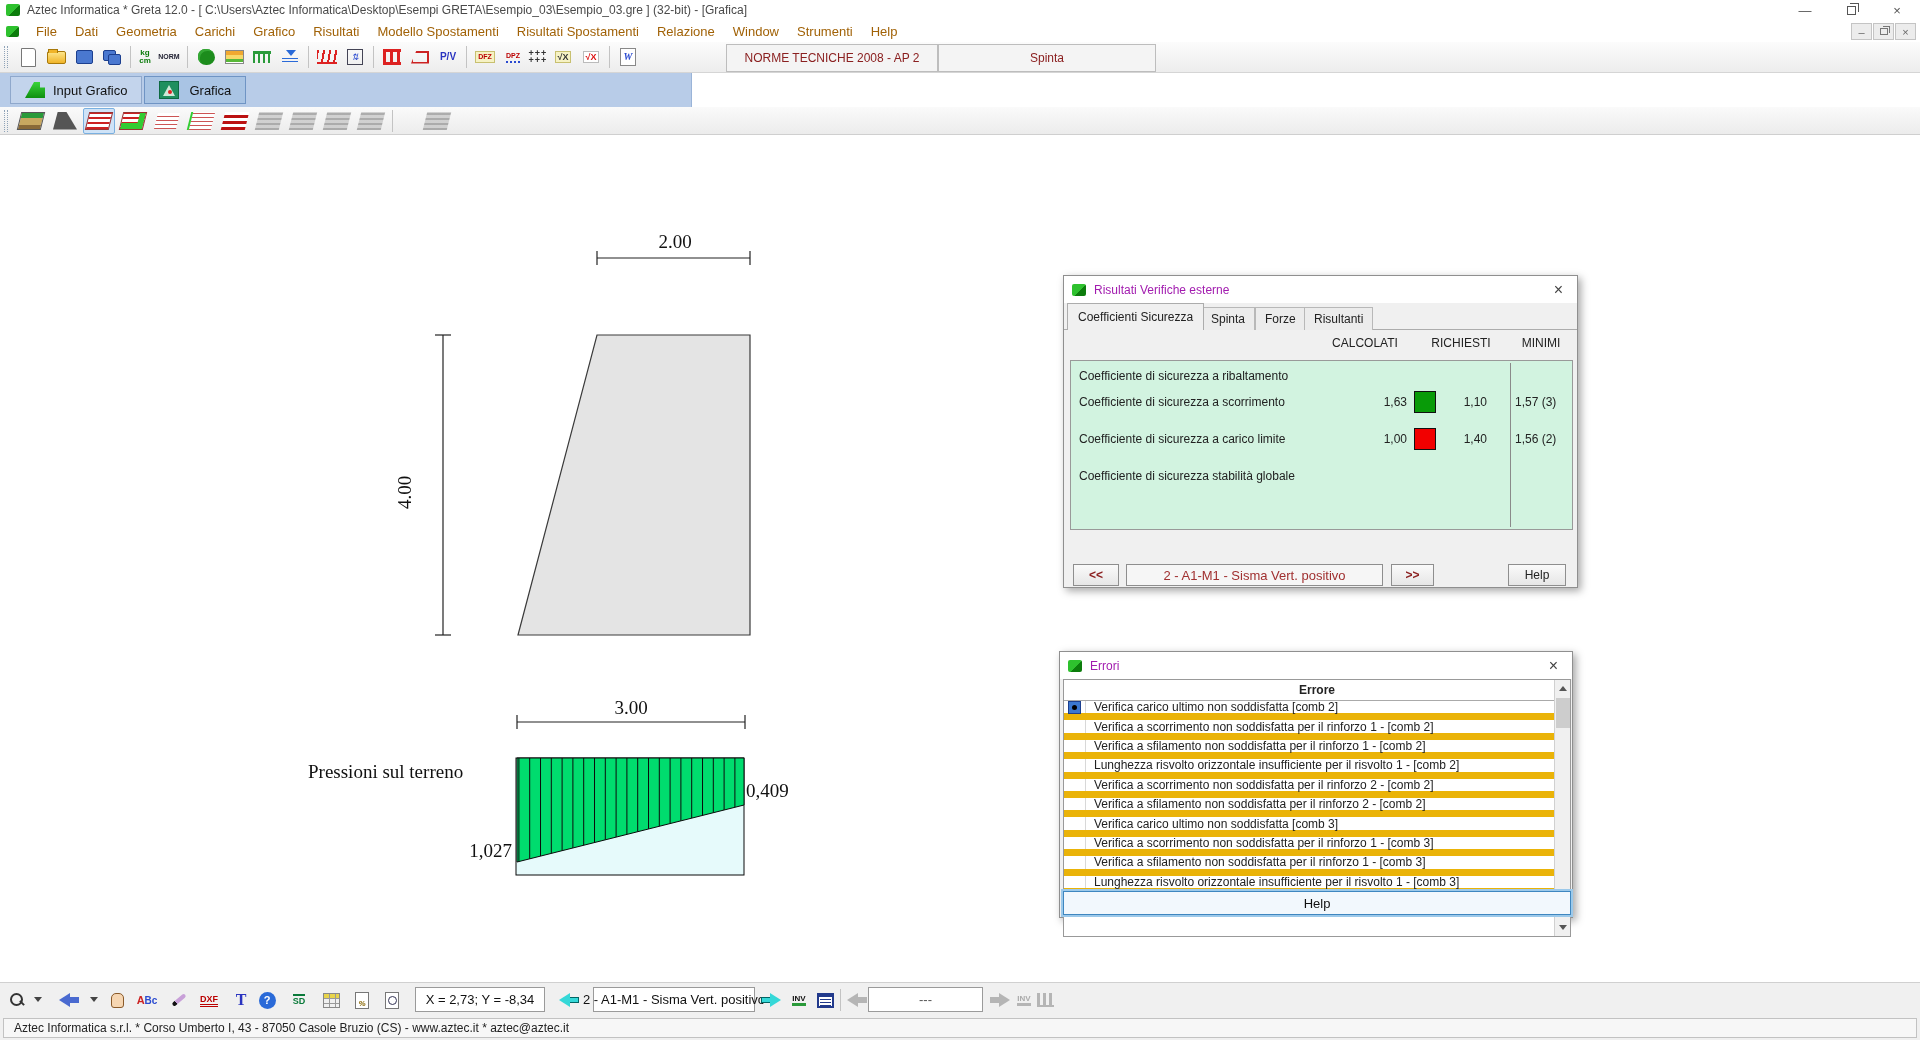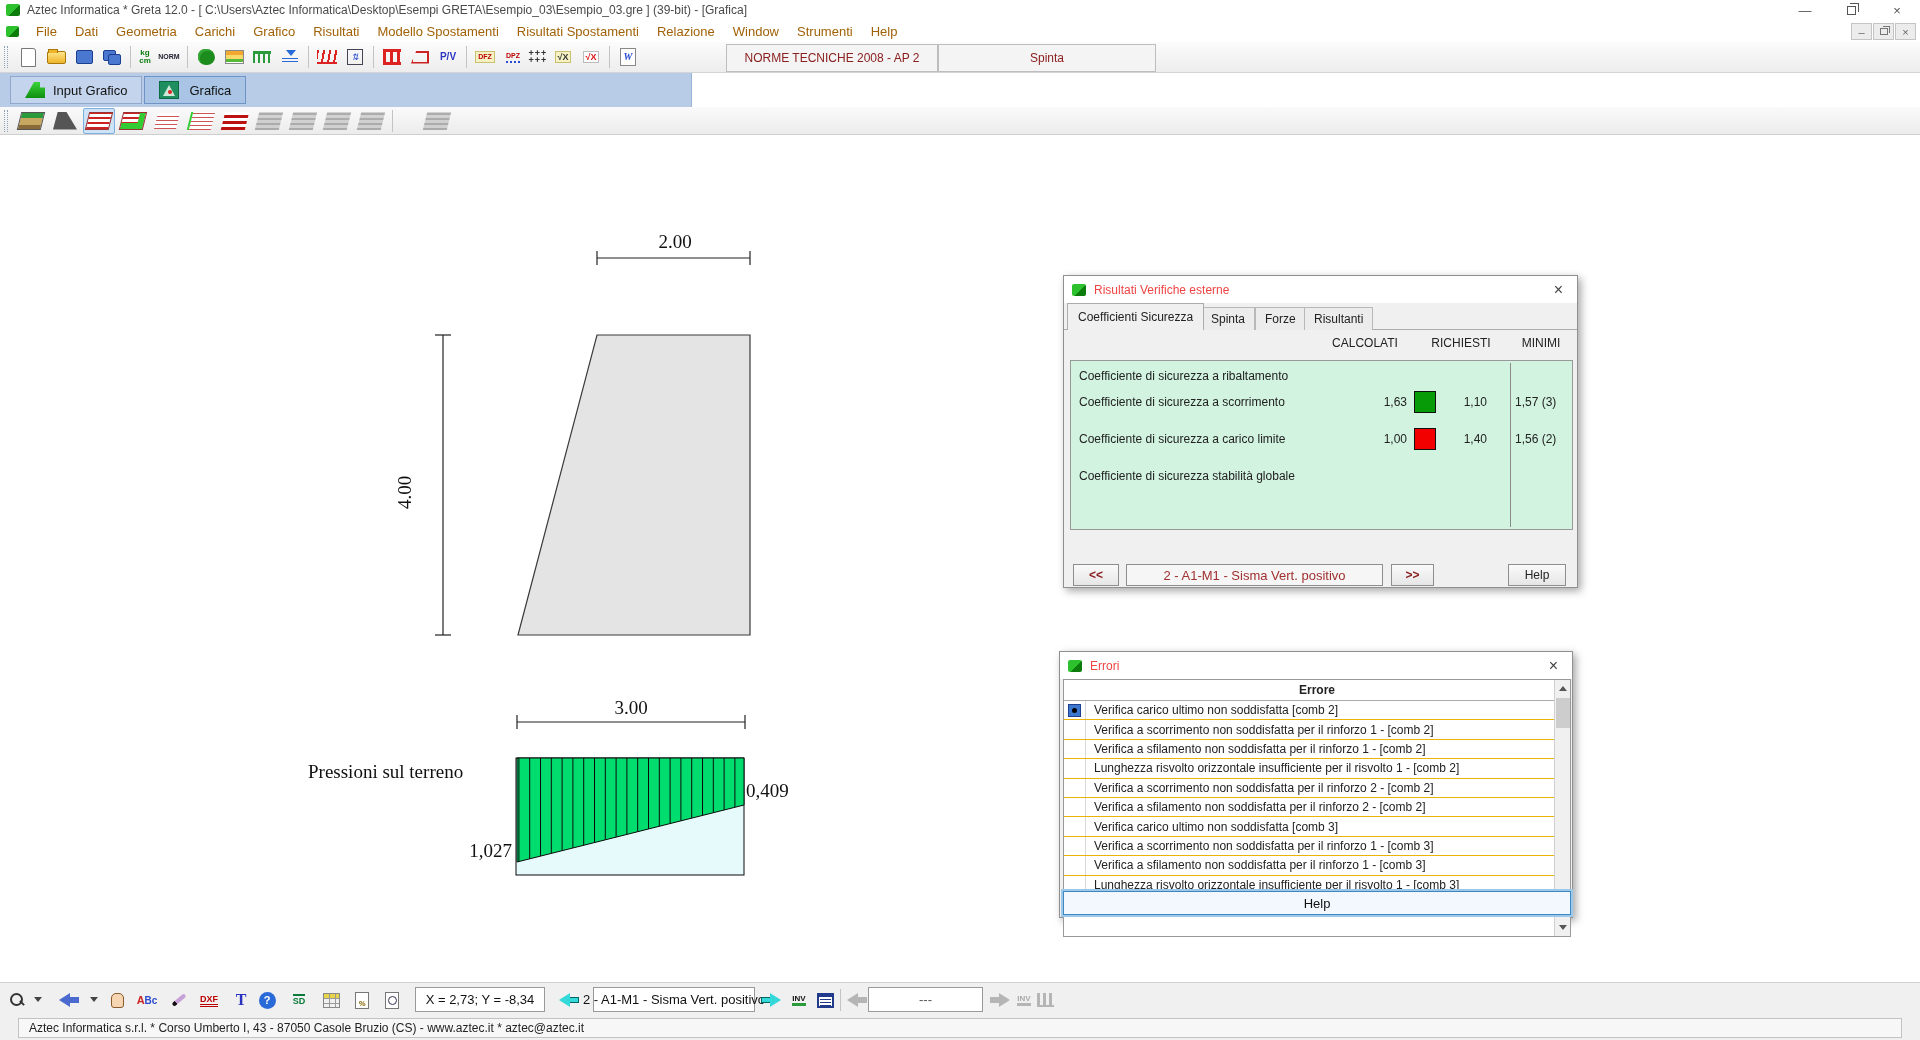--- a/index.html
+++ b/index.html
@@ -79,21 +79,21 @@
   .w-gray { width:24px; height:18px; background:repeating-linear-gradient(0deg,#9a9a9a 0 2px,#c8c8c8 2px 5px); transform:skewX(-14deg); opacity:.8; }
 
   
   #canvas { left:0; top:135px; width:1920px; height:847px; background:#fff; }
   .serif { font-family:"Liberation Serif","DejaVu Serif",serif; font-size:19px; color:#111; white-space:nowrap; }
 
   
   .dialog { background:#f0f0f0; border:1px solid #8f8f8f; box-shadow:3px 3px 8px rgba(0,0,0,.35); }
   .dlg-title { height:27px; background:#fff; display:flex; align-items:center; padding:0 8px; }
   .dlg-title .d-icon { width:14px; height:12px; background:linear-gradient(135deg,#2ec12e 55%,#0c7c0c 55%); border-radius:2px; margin-right:8px; }
-  .dlg-title .d-text { font-size:12px; color:#ef4444; flex:1; }
+  .dlg-title .d-text { font-size:12px; color:#a21caf; flex:1; }
   .dlg-x { font-size:16px; color:#444; padding:0 6px; }
   #dlg1 { left:1063px; top:140px; width:515px; height:313px; }
   .rtabs { position:absolute; left:0; top:27px; width:100%; height:27px; border-bottom:1px solid #acacac; }
   .rtab { position:absolute; font-size:12px; color:#222; display:flex; align-items:center; justify-content:center; }
   .rtab.active { left:3px; top:0; height:27px; padding:0 10px; background:#f0f0f0; border:1px solid #acacac; border-bottom:none; z-index:2; }
   .rtab.idle { top:4px; height:23px; padding:0 9px; background:#ececec; border:1px solid #b8b8b8; border-bottom:none; }
   .rhead { position:absolute; font-size:12px; color:#222; top:60px; transform:translateX(-50%); }
   .green-panel { position:absolute; left:6px; top:84px; width:503px; height:170px; background:#d2f3e0; border:1px solid #999; }
   .gp-divider { position:absolute; left:439px; top:2px; width:1px; height:164px; background:#8a8a8a; }
   .grow { position:absolute; left:0; width:100%; height:26px; display:flex; align-items:center; }
@@ -103,21 +103,21 @@
   .grow .sq { width:22px; height:22px; border:1px solid #111; }
   .grow .req { width:44px; text-align:right; font-size:12px; }
   .grow .min { margin-left:28px; font-size:12px; }
   .dbtn { position:absolute; height:22px; background:linear-gradient(#fafafa,#e6e6e6); border:1px solid #8e8e8e; display:flex; align-items:center; justify-content:center; font-size:12px; }
   .dred { color:#8b2020; font-weight:bold; }
   .combo-lbl { position:absolute; height:22px; background:#f6f6f6; border:1px solid #8e8e8e; display:flex; align-items:center; justify-content:center; font-size:13px; color:#a03030; }
 
   #dlg2 { left:1059px; top:516px; width:514px; height:267px; }
   .err-list { position:absolute; left:3px; top:27px; width:508px; height:258px; background:#fff; border:1px solid #999; overflow:hidden; }
   .err-head { height:21px; border-bottom:1px solid #aaa; font-size:12px; font-weight:bold; text-align:center; line-height:21px; }
-  .err-row { height:19.4px; display:flex; align-items:center; border-bottom:1px solid #eab308; font-size:12px; color:#222; }
+  .err-row { height:19.4px; display:flex; align-items:center; border-bottom:7px solid #eab308; font-size:12px; color:#222; }
   .err-c1 { width:22px; align-self:stretch; border-right:1px solid #d8d8d8; display:flex; align-items:center; justify-content:center; }
   .err-marker { width:13px; height:13px; background:#3b77cf; border:1px solid #1c3f8f; display:flex; align-items:center; justify-content:center; }
   .err-marker i { width:5px; height:5px; background:#000; border-radius:50%; }
   .err-txt { padding-left:8px; white-space:nowrap; }
   .vscroll { position:absolute; right:0; top:0; width:16px; height:100%; background:#f0f0f0; border-left:1px solid #d0d0d0; }
   .varr { position:absolute; left:0; width:16px; height:17px; display:flex; align-items:center; justify-content:center; }
   .tri-up { border-left:4px solid transparent; border-right:4px solid transparent; border-bottom:5px solid #555; }
   .tri-dn { border-left:4px solid transparent; border-right:4px solid transparent; border-top:5px solid #555; }
   .vthumb { position:absolute; left:1px; top:18px; width:14px; height:30px; background:#cdcdcd; }
   .help-big { position:absolute; left:3px; top:239px; width:508px; height:24px; background:#f2f8fd; border:1px solid #3f87c0; box-shadow:0 0 0 2px #9cc9ea; display:flex; align-items:center; justify-content:center; font-size:13px; color:#111; }
@@ -152,29 +152,29 @@
   .ic-pagev:before { content:""; position:absolute; left:2px; top:3px; width:7px; height:7px; border:1.5px solid #335; border-radius:50%; }
   .field { position:absolute; top:4px; background:#fff; border:1px solid #9a9a9a; display:flex; align-items:center; justify-content:center; font-size:13px; color:#111; white-space:nowrap; }
   .tx-inv { font-size:8px; color:#111; border-bottom:3px solid #2a9a3a; }
   .tx-inv.dis { color:#aaa; border-bottom:3px solid #b5b5b5; }
   .ic-list { width:17px; height:15px; background:#fff; border:2px solid #223a8c; box-shadow:inset 0 2px 0 #223a8c; position:relative; }
   .ic-list:after { content:""; position:absolute; left:1px; top:4px; width:11px; height:7px; background:repeating-linear-gradient(180deg,#223a8c 0 1px,transparent 1px 3px); }
   .ic-chart-dis { width:17px; height:14px; background:repeating-linear-gradient(90deg,#b5b5b5 0 3px,transparent 3px 6px); border-bottom:2px solid #b5b5b5; }
   .bsep { position:absolute; top:6px; width:1px; height:22px; background:#c3c3c3; }
 
   
-  #statusbar { left:0; top:1016px; width:1920px; height:24px; background:#f0f0f0; padding:2px 18px; }
+  #statusbar { left:0; top:1016px; width:1920px; height:24px; background:#f0f0f0; padding:2px 3px; }
   #statusbar .sb-inner { width:100%; height:100%; border:1px solid #c2c2c2; background:#f7f7f7; display:flex; align-items:center; padding-left:10px; font-size:12px; color:#222; }
 </style>
 </head>
 <body>
 
 <div id="titlebar" class="abs">
   <span class="abs t-icon"></span>
-  <span class="abs t-text">Aztec Informatica * Greta 12.0 - [ C:\Users\Aztec Informatica\Desktop\Esempi GRETA\Esempio_03\Esempio_03.gre ] (39-bit) - [Grafica]</span>
+  <span class="abs t-text">Aztec Informatica * Greta 12.0 - [ C:\Users\Aztec Informatica\Desktop\Esempi GRETA\Esempio_03\Esempio_03.gre ] (32-bit) - [Grafica]</span>
   <span class="abs wbtn" style="right:92px;">—</span>
   <span class="abs wbtn" style="right:46px;">
       <i class="rest-box"></i>
     </span>
   <span class="abs wbtn" style="right:0;">×</span>
 </div>
 
 <div id="menubar" class="abs">
   <span class="m-icon"></span>
   <span class="menu-item">File</span>

